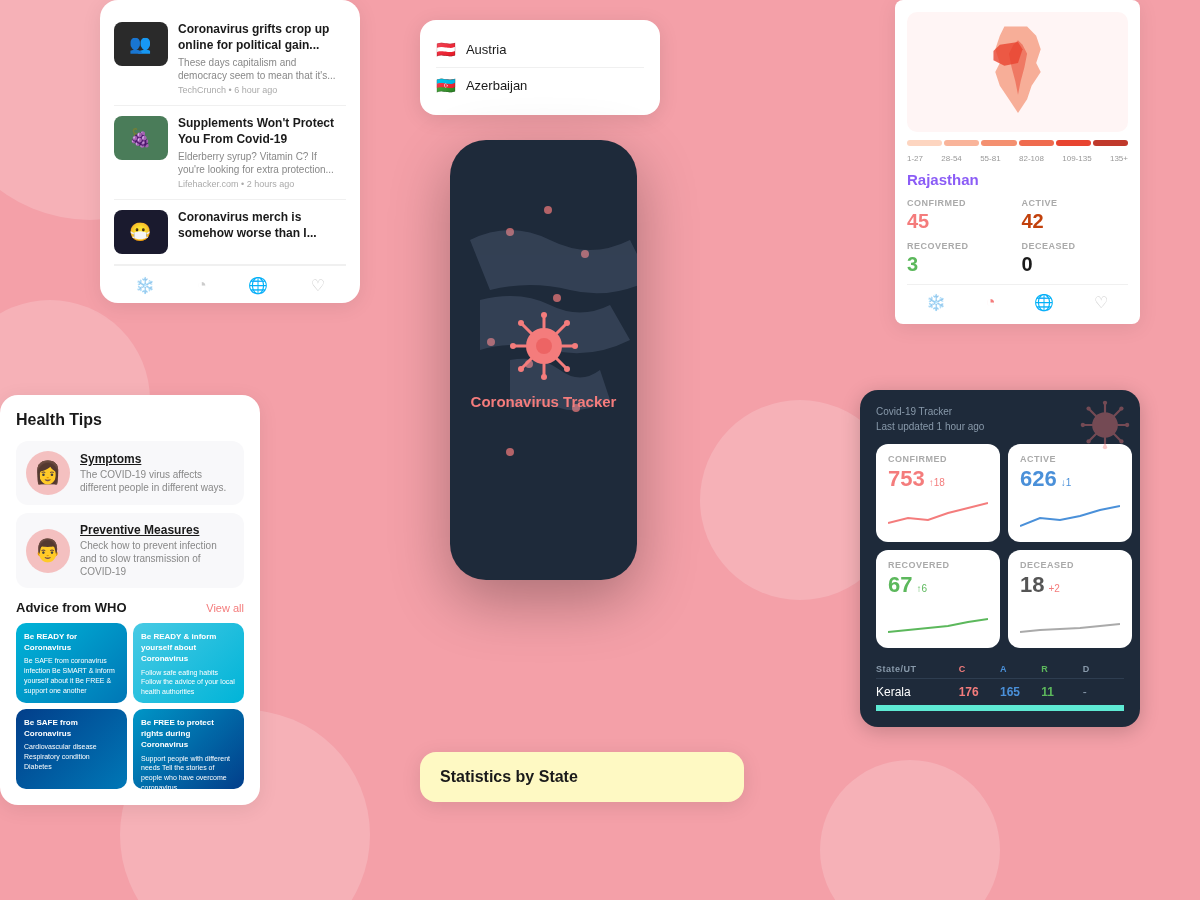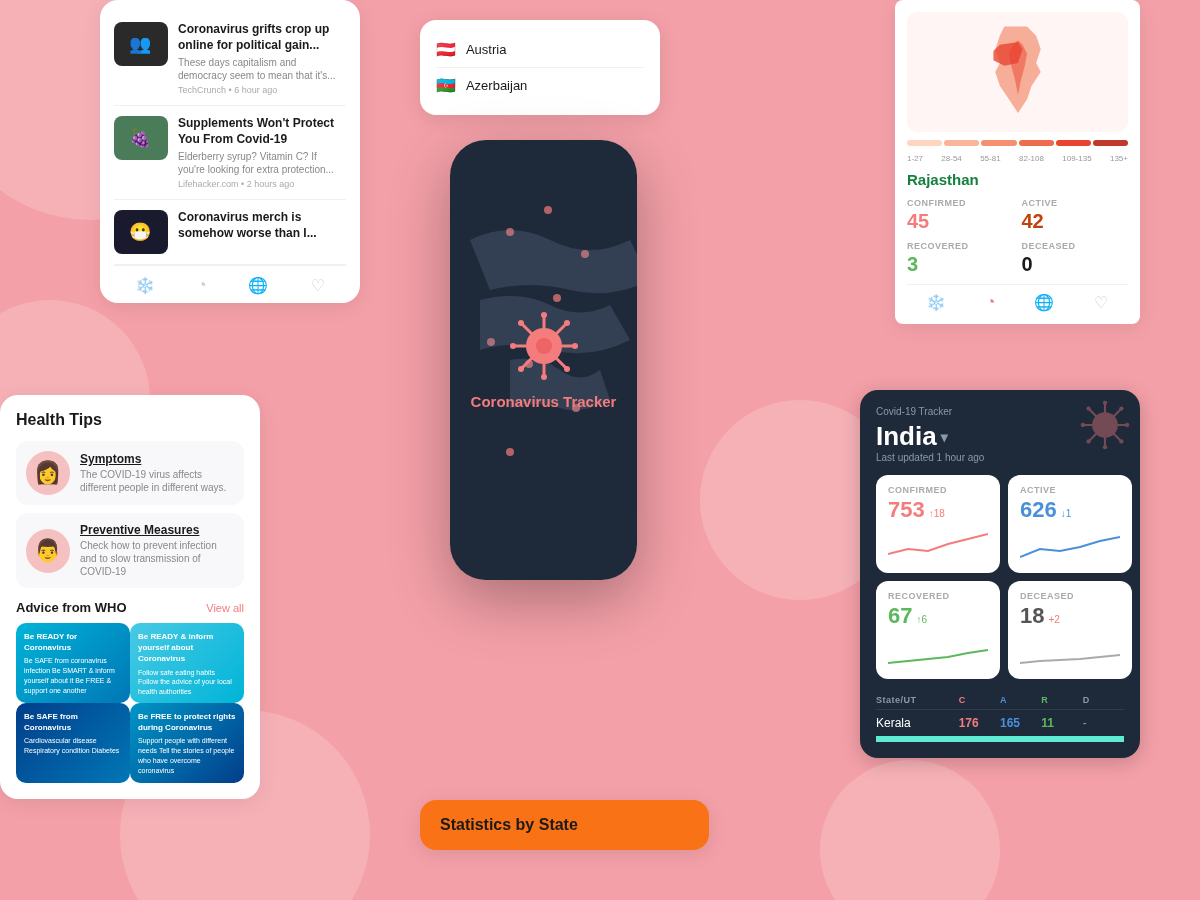--- a/index.html
+++ b/index.html
@@ -138,20 +138,21 @@
       display: flex;
       justify-content: space-between;
       align-items: center;
       margin: 12px 0 8px;
     }
     .who-title { font-size: 13px; font-weight: 600; color: #1a1a1a; }
     .who-link { font-size: 11px; color: #f47c7c; }
     .who-grid {
       display: grid;
       grid-template-columns: 1fr 1fr;
+      gap: 6px;
     }
     .who-card {
       height: 80px;
       border-radius: 10px;
       background: linear-gradient(135deg, #00b4d8, #0077b6);
       padding: 8px;
       font-size: 7px;
       color: #fff;
       line-height: 1.4;
       overflow: hidden;
@@ -221,23 +222,23 @@
       color: #1a1a1a;
       border-bottom: 1px solid #f0f0f0;
     }
     .country-item:last-child { border-bottom: none; }
     .country-flag { font-size: 16px; }
 
     
     .stats-state-card {
       position: absolute;
       left: 420px;
-      top: 800px;
-      width: 289px;
-      background: #f97316;
+      top: 752px;
+      width: 324px;
+      background: #fef9c3;
       border-radius: 16px;
       padding: 16px 20px;
       box-shadow: 0 4px 20px rgba(0,0,0,0.1);
     }
     .stats-state-title {
       font-size: 16px;
       font-weight: 700;
       color: #1a1a1a;
     }
 
@@ -274,21 +275,21 @@
     }
     .legend-seg {
       height: 6px;
       border-radius: 3px;
       flex: 1;
     }
     .legend-label { white-space: nowrap; font-size: 8px; color: #999; }
     .state-name {
       font-size: 15px;
       font-weight: 700;
-      color: #15803d;
+      color: #8b5cf6;
       margin-bottom: 10px;
     }
     .stat-grid { display: grid; grid-template-columns: 1fr 1fr; gap: 8px; }
     .stat-cell label {
       font-size: 9px;
       font-weight: 600;
       letter-spacing: 0.5px;
       color: #aaa;
       display: block;
       margin-bottom: 2px;
@@ -632,24 +633,20 @@
         <line x1="47" y1="47" x2="56" y2="56" stroke="#f47c7c" stroke-width="3" stroke-linecap="round"></line>
         <circle cx="58" cy="58" r="3" fill="#f47c7c"></circle>
         <line x1="56" y1="14" x2="47" y2="23" stroke="#f47c7c" stroke-width="3" stroke-linecap="round"></line>
         <circle cx="58" cy="12" r="3" fill="#f47c7c"></circle>
         <line x1="14" y1="56" x2="23" y2="47" stroke="#f47c7c" stroke-width="3" stroke-linecap="round"></line>
         <circle cx="12" cy="58" r="3" fill="#f47c7c"></circle>
       </svg>
     </div>
 
     <div class="tracker-app-label">Covid-19 Tracker</div>
-    <div class="tracker-country">
-      <span>India</span>
-      <span style="font-size:14px;color:#8899aa;">▾</span>
-    </div>
     <div class="tracker-updated">Last updated 1 hour ago</div>
 
     <div class="tracker-grid">
 
       <div class="tracker-cell">
         <label>CONFIRMED</label>
         <div class="tracker-val">
           <span style="color:#f47c7c;">753</span>
           <span class="change change-up">↑18</span>
         </div>

